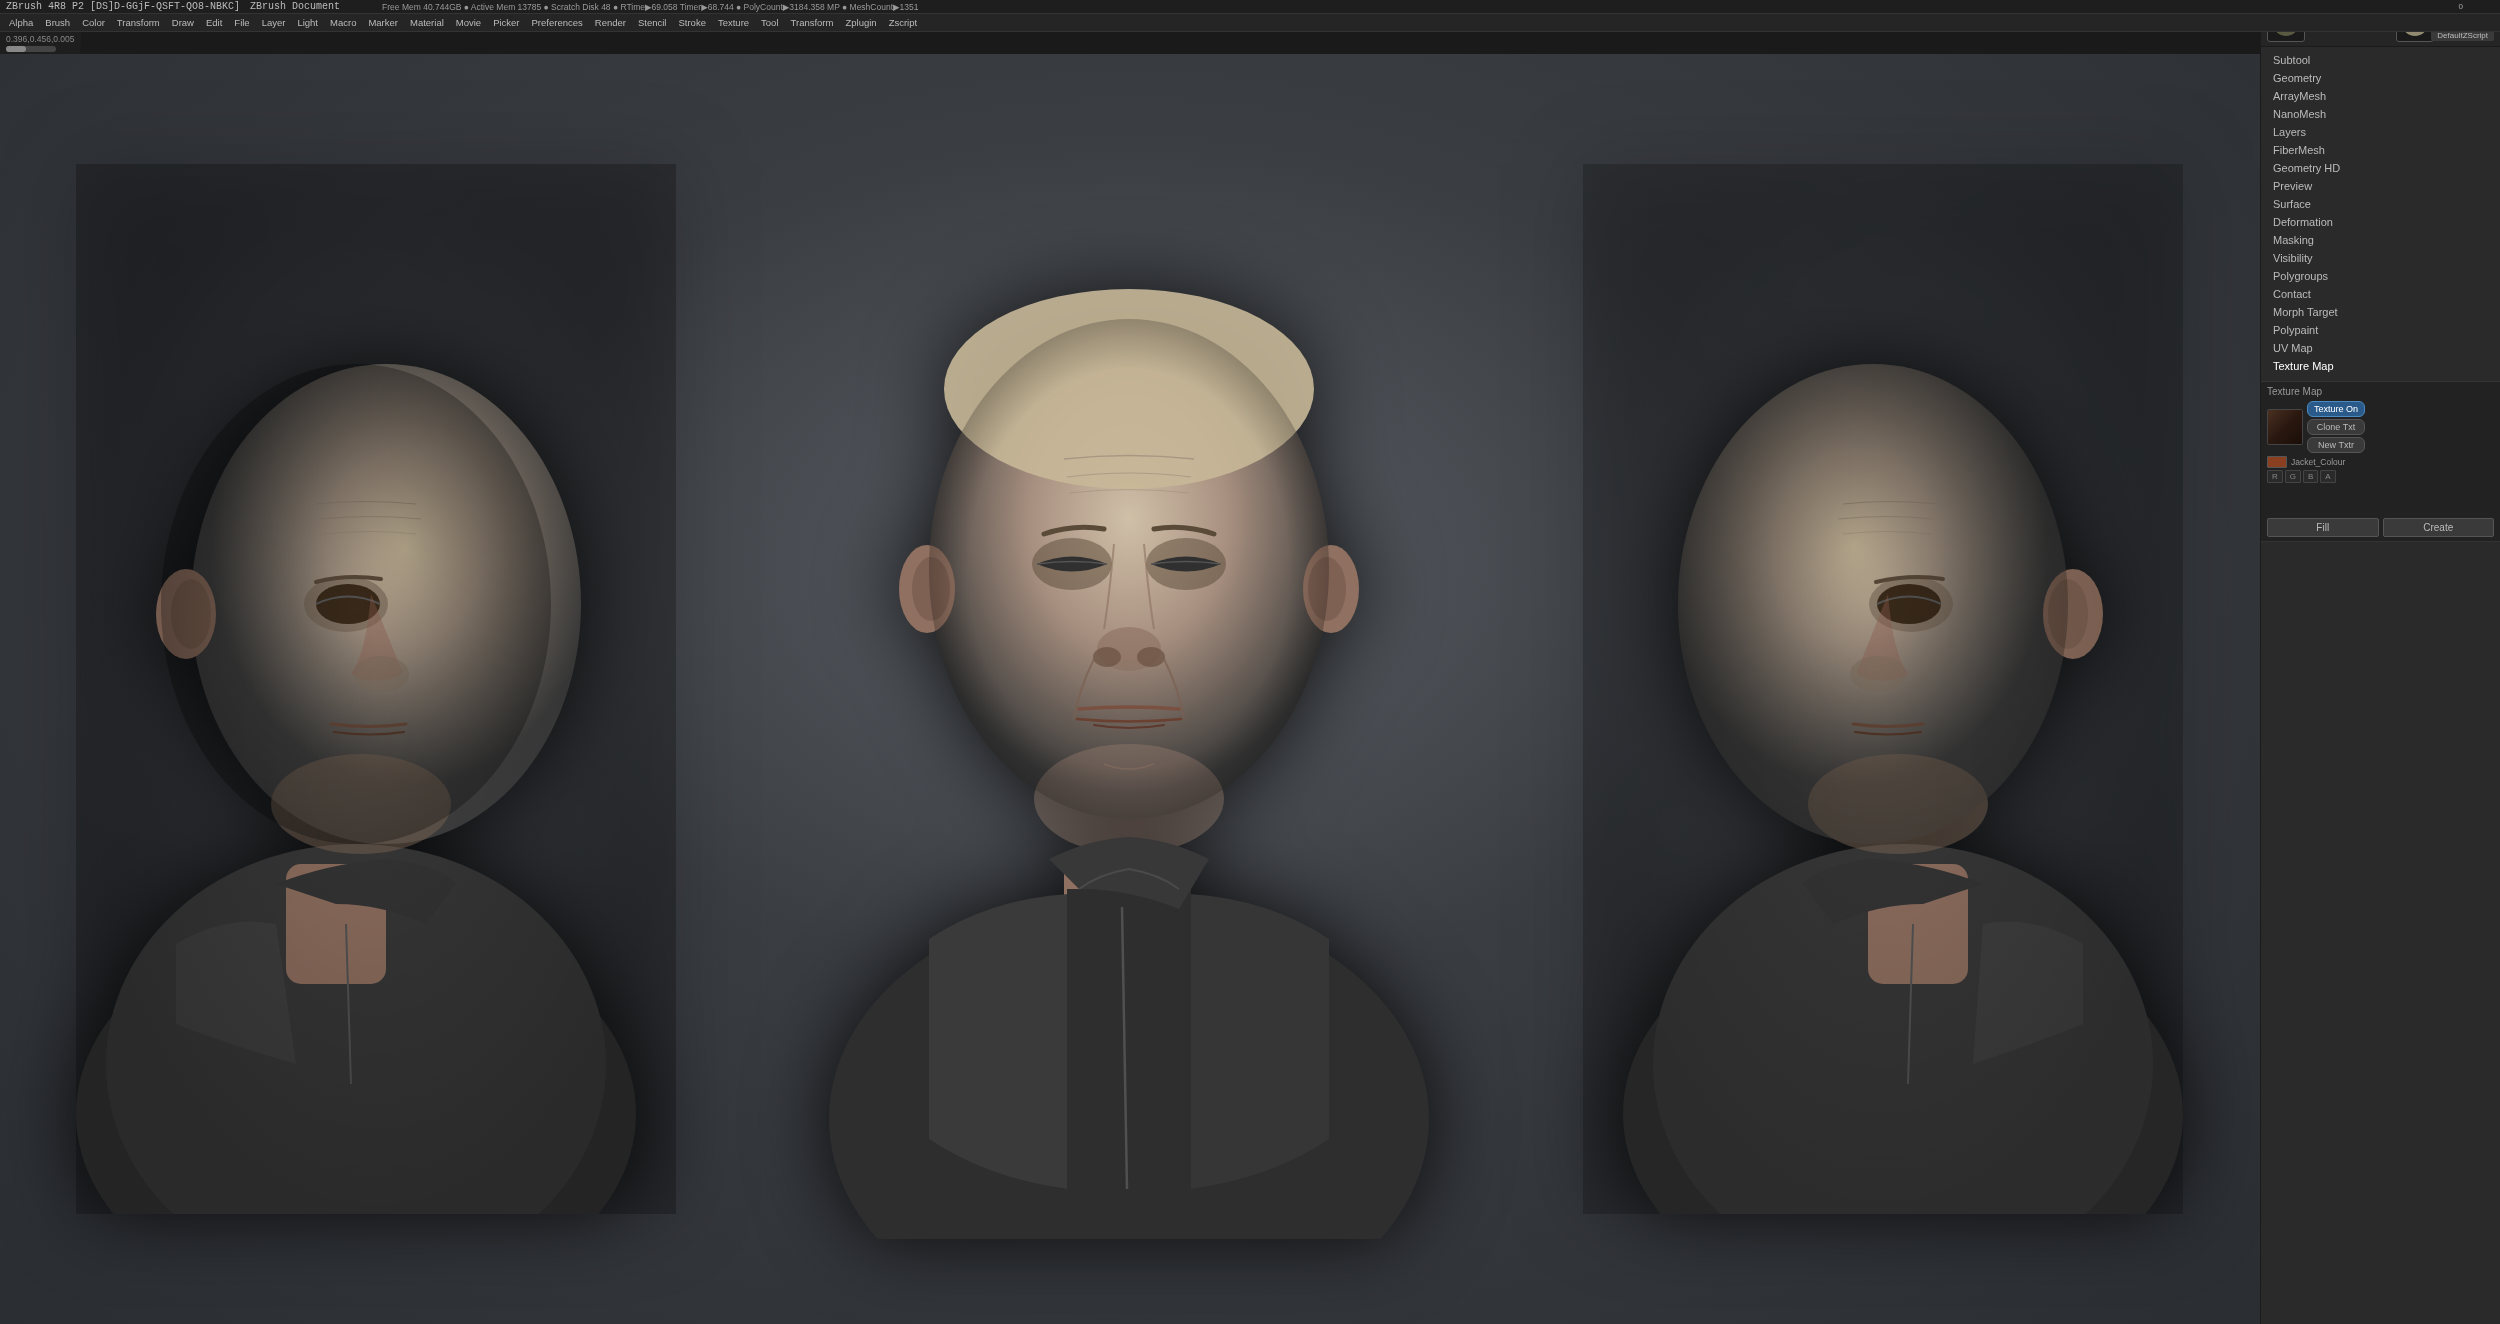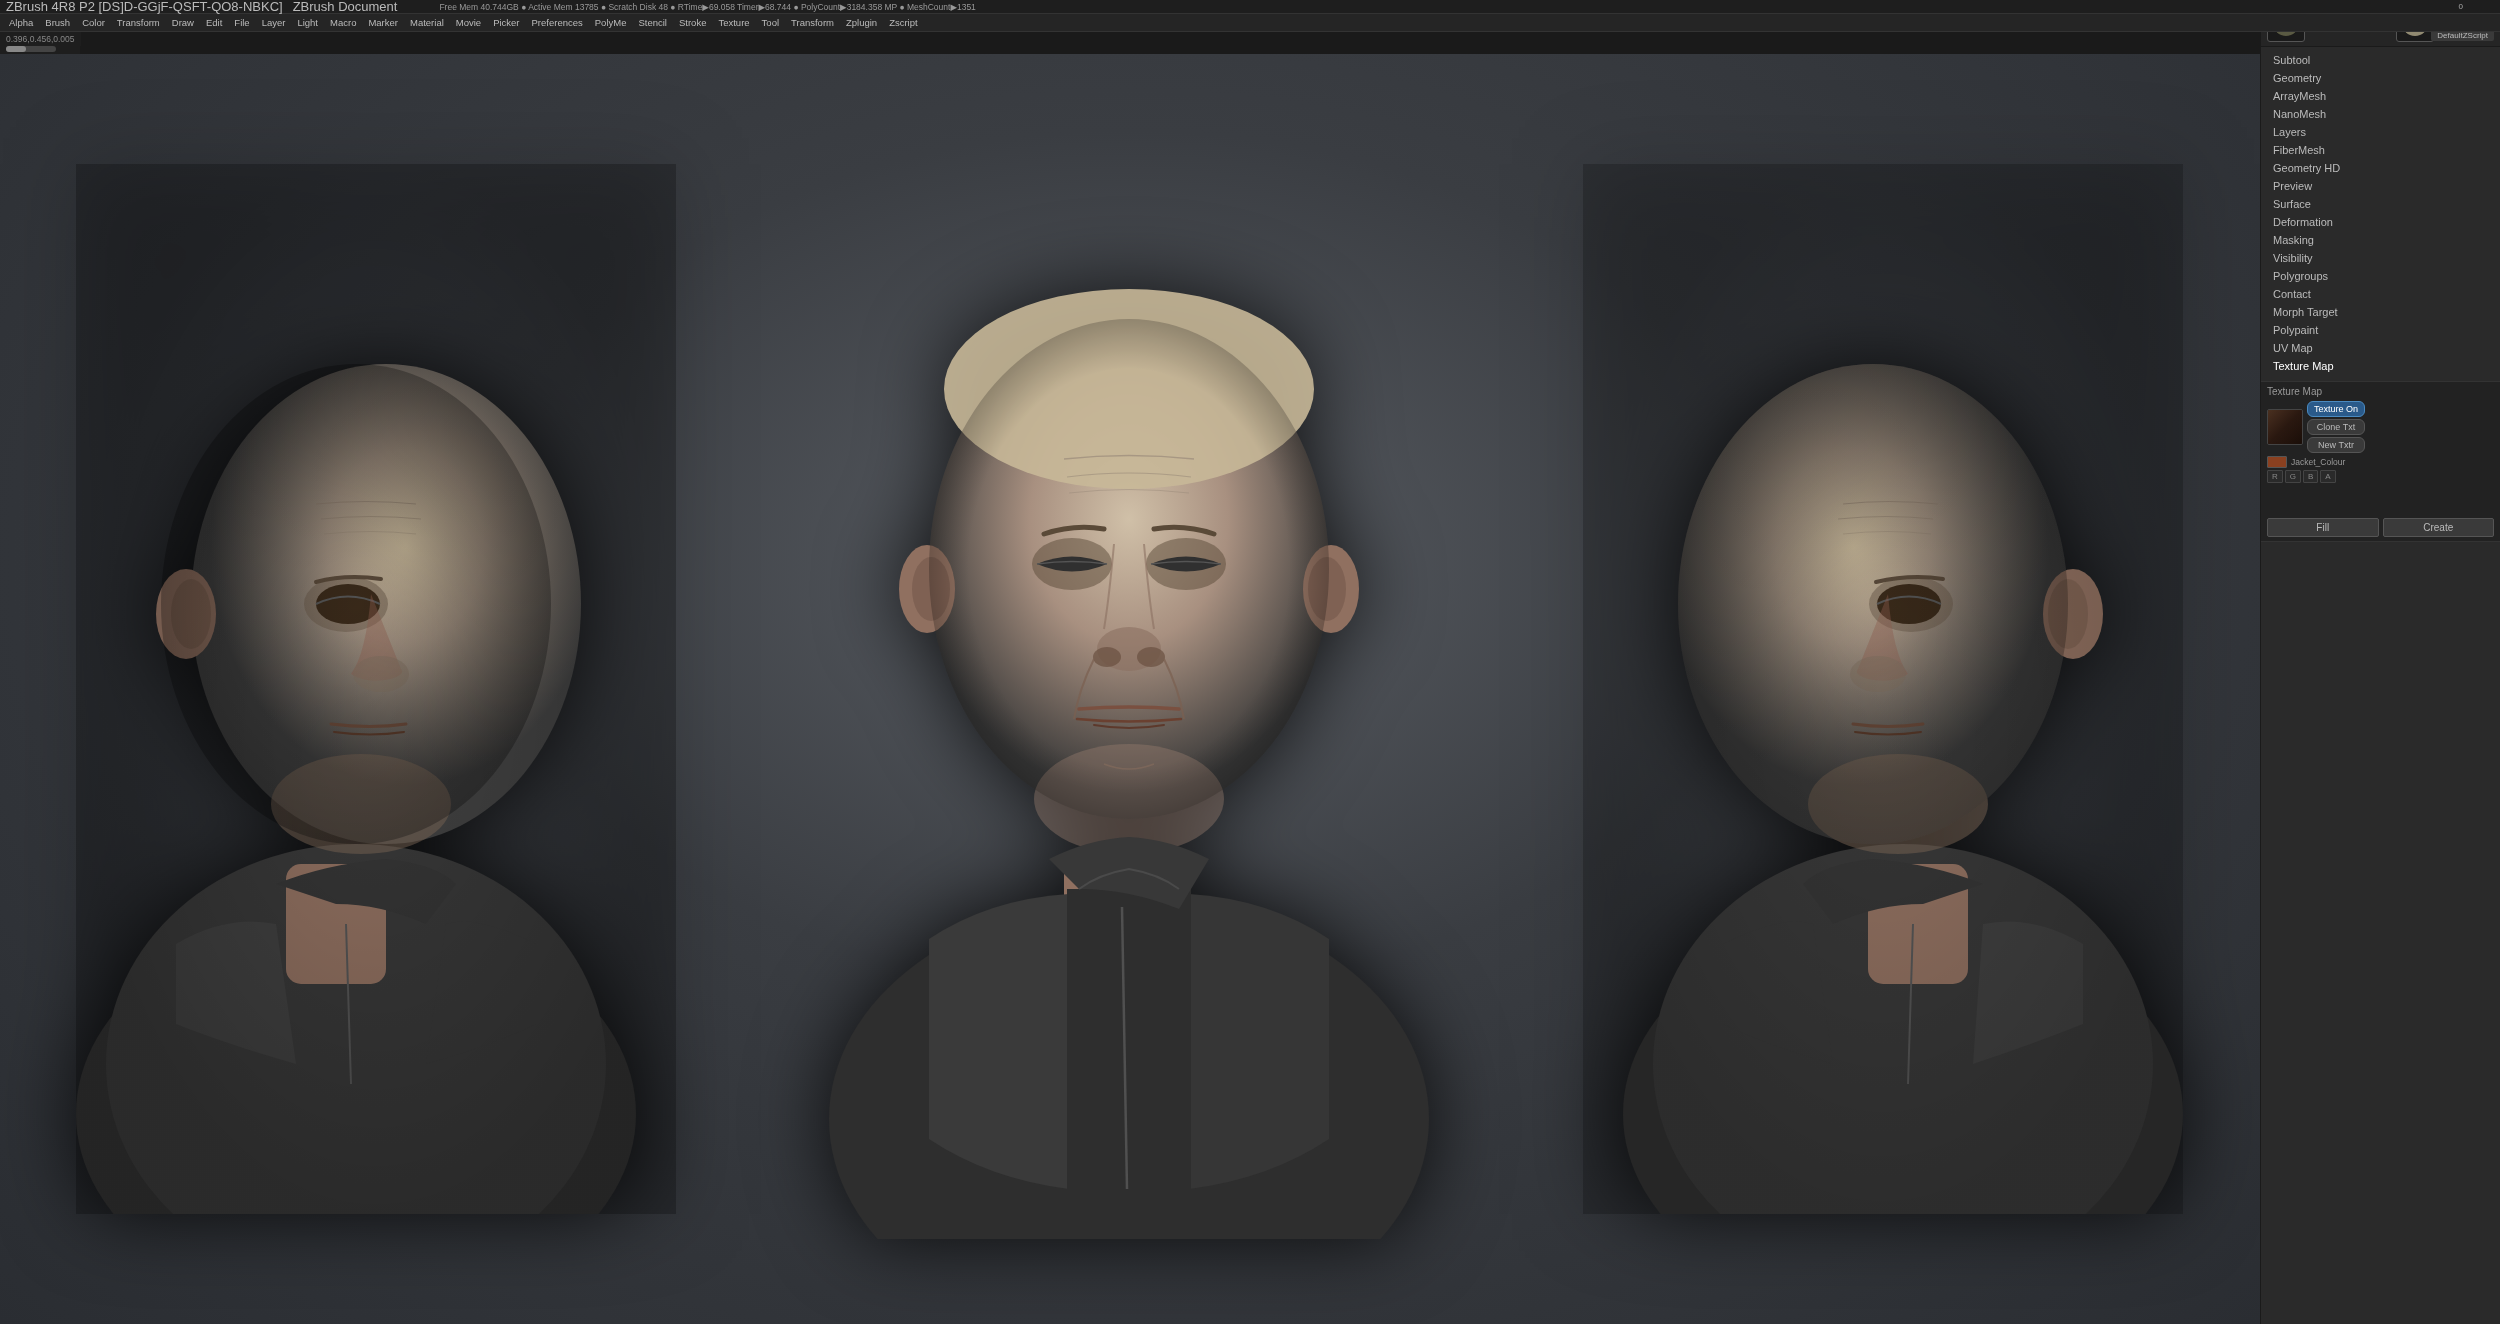--- a/index.html
+++ b/index.html
@@ -24,21 +24,22 @@
       align-items: center;
       padding: 0 6px;
       font-size: 9px;
       color: #aaa;
       border-bottom: 1px solid #333;
       z-index: 100;
     }
     #top-bar .title-text {
       color: #bbb;
       margin-right: 10px;
-      font-size: 13px;
+      font-size: 10px;
+      font-family: Liberation Mono, monospace;
     }
     #top-bar .stats {
       color: #999;
       font-size: 8.5px;
       padding-left: 32px;
     }
     #top-bar .right-buttons {
       margin-left: auto;
       display: flex;
       gap: 4px;
@@ -347,21 +348,21 @@
     <div class="menu-item">Edit</div>
     <div class="menu-item">File</div>
     <div class="menu-item">Layer</div>
     <div class="menu-item">Light</div>
     <div class="menu-item">Macro</div>
     <div class="menu-item">Marker</div>
     <div class="menu-item">Material</div>
     <div class="menu-item">Movie</div>
     <div class="menu-item">Picker</div>
     <div class="menu-item">Preferences</div>
-    <div class="menu-item">PolyMe</div>
+    <div class="menu-item">Render</div>
     <div class="menu-item">Stencil</div>
     <div class="menu-item">Stroke</div>
     <div class="menu-item">Texture</div>
     <div class="menu-item">Tool</div>
     <div class="menu-item">Transform</div>
     <div class="menu-item">Zplugin</div>
     <div class="menu-item">Zscript</div>
   </div>
 
 <div id="coords-bar">

